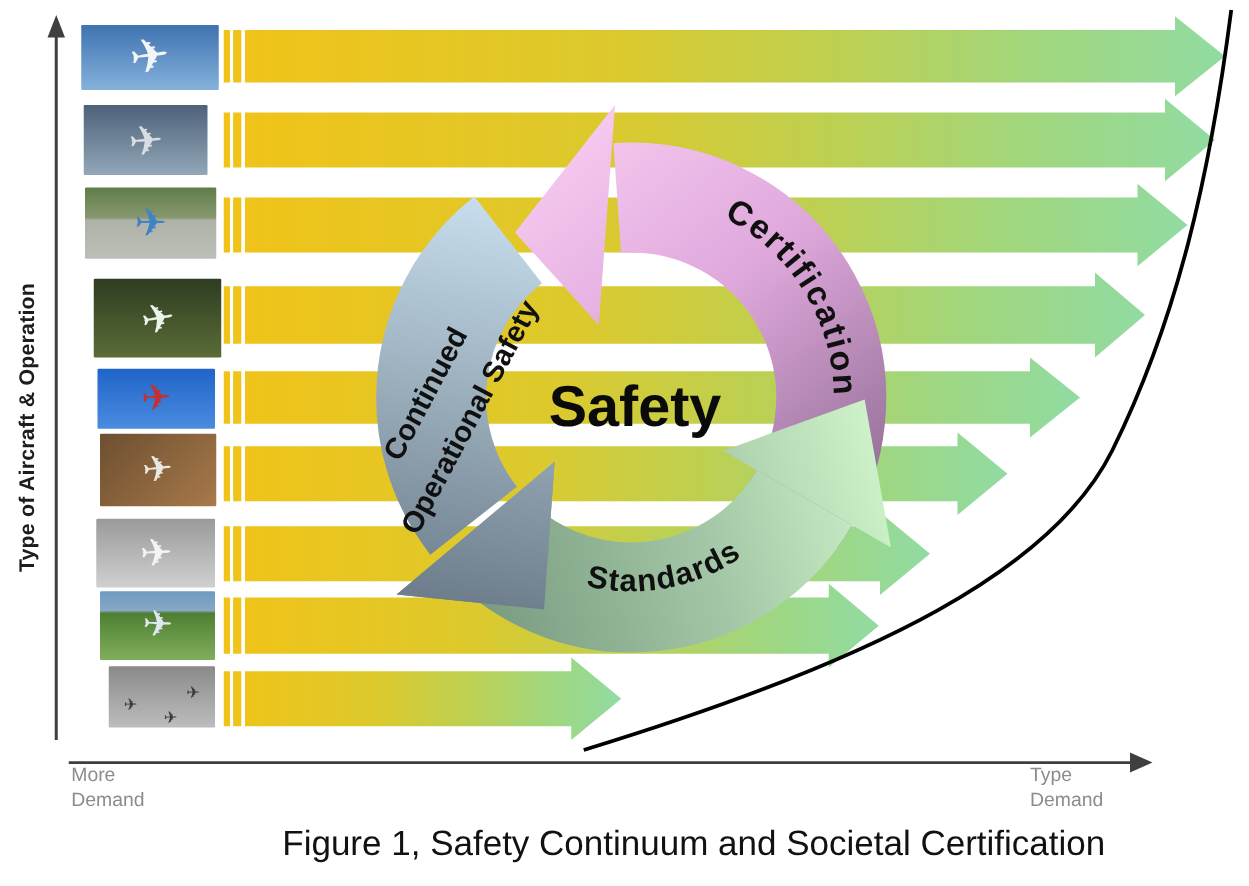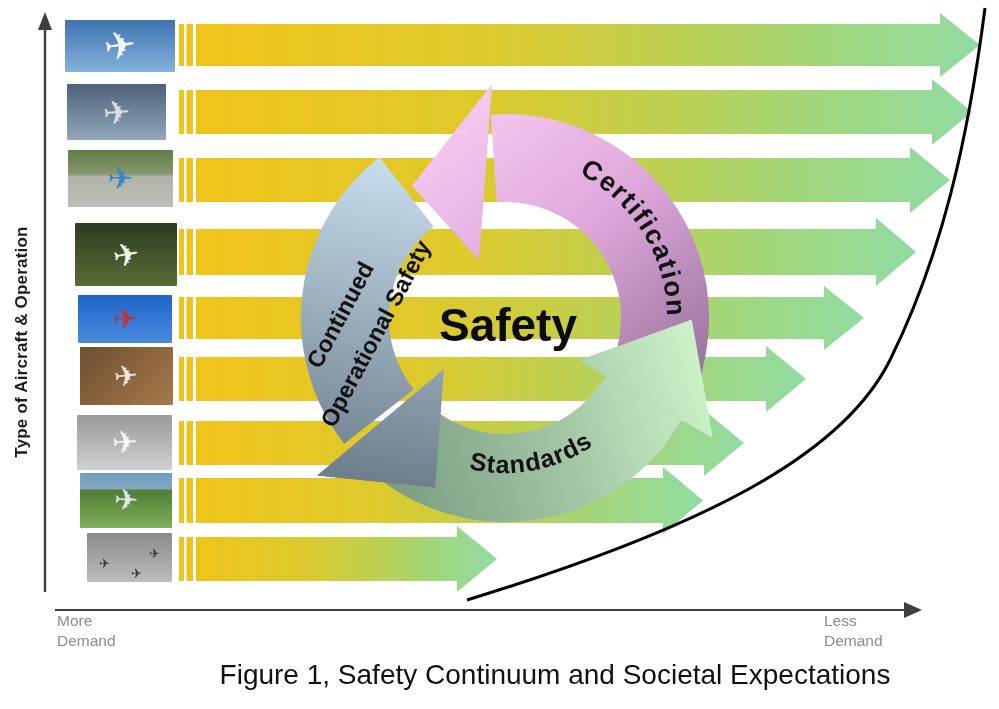--- a/index.html
+++ b/index.html
@@ -234,18 +234,18 @@
     </g>
   </svg>
 
   <div class="y-axis-label">Type of Aircraft &amp; Operation</div>
 
   <div id="less-label" class="axis-minmax">
     <div>More</div>
     <div>Demand</div>
   </div>
   <div id="more-label" class="axis-minmax">
-    <div>Less</div>
+    <div>Type</div>
     <div>Demand</div>
   </div>
 
-  <div id="caption">Figure 1, Safety Continuum and Societal Expectations</div>
+  <div id="caption">Figure 1, Safety Continuum and Societal Certification</div>
 </div>
 
 </body></html>

